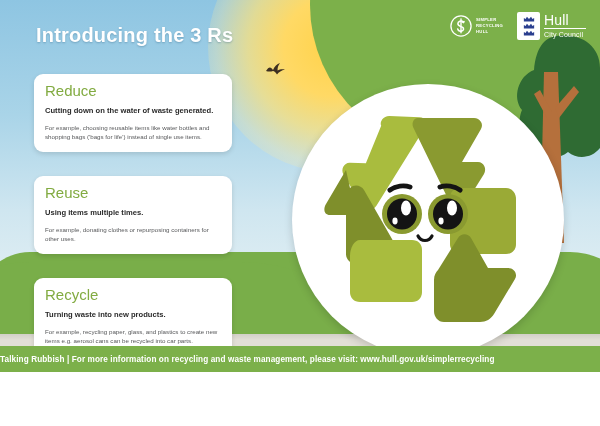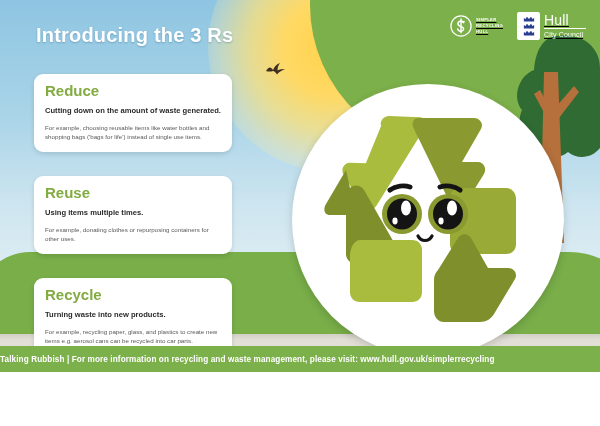--- a/index.html
+++ b/index.html
@@ -52,21 +52,21 @@
   .tree{position:absolute;right:0px;top:28px;width:118px;height:215px;}
 
   
   .title{
     position:absolute;left:36px;top:24px;
     font-size:20px;font-weight:bold;color:#ffffff;
     letter-spacing:.2px;
     text-shadow:0 1px 2px rgba(40,90,120,.35);
   }
 
-  .logos{position:absolute;right:14px;top:12px;display:flex;align-items:center;gap:14px;text-decoration:underline;}
+  .logos{position:absolute;right:14px;top:12px;display:flex;align-items:center;gap:14px;}
   .logo-simpler{display:flex;align-items:center;gap:4px;}
   .swirl{width:22px;height:22px;}
   .simpler-text{
     color:#ffffff;font-size:4.2px;font-weight:bold;line-height:1.35;
     letter-spacing:.25px;text-transform:uppercase;
   }
   .logo-hull{display:flex;align-items:flex-start;gap:4px;}
   .crest{
     width:23px;height:26px;background:#ffffff;border-radius:2px;
     display:flex;flex-direction:column;align-items:center;justify-content:center;gap:1px;padding:1px 0;
@@ -81,21 +81,21 @@
   .card{
     position:absolute;left:34px;width:198px;
     background:#ffffff;border-radius:9px;
     box-shadow:0 2px 5px rgba(0,0,0,.13);
     padding:9px 11px 11px 11px;box-sizing:border-box;
   }
   .card1{top:74px;}
   .card2{top:176px;}
   .card3{top:278px;}
   .card-title{
-    color:#82ab41;font-size:15px;font-weight:bold;margin:0 0 5px 0;line-height:1.1;
+    color:#82ab41;font-size:15px;font-weight:normal;margin:0 0 5px 0;line-height:1.1;
   }
   .card-lead{
     color:#2b2b2b;font-size:7.6px;font-weight:bold;line-height:1.45;margin:0 0 7px 0;
   }
   .card-body{
     color:#57585a;font-size:6.2px;line-height:1.5;margin:0;
   }
 
   
   .emblem{
@@ -222,21 +222,21 @@
 
       <path d="M98 106 C104 102, 112 101, 118 103" stroke="#141414" stroke-width="5" fill="none" stroke-linecap="round"></path>
       <path d="M148 103 C154 101, 162 102, 168 106" stroke="#141414" stroke-width="5" fill="none" stroke-linecap="round"></path>
 
       <path d="M126 152 C129 158, 137 158, 140 152" stroke="#141414" stroke-width="3.2" fill="none" stroke-linecap="round"></path>
     </g>
   </svg>
 
   <div class="card card1">
     <div class="card-title">Reduce</div>
-    <div class="card-lead">Cutting down on the amount of waste generated.</div>
+    <div class="card-lead">Cutting down on the water of waste generated.</div>
     <div class="card-body">For example, choosing reusable items like water bottles and shopping bags ('bags for life') instead of single use items.</div>
   </div>
 
   <div class="card card3">
     <div class="card-title">Recycle</div>
     <div class="card-lead">Turning waste into new products.</div>
     <div class="card-body">For example, recycling paper, glass, and plastics to create new items e.g. aerosol cans can be recycled into car parts.</div>
   </div>
 
   <div class="card card2">

